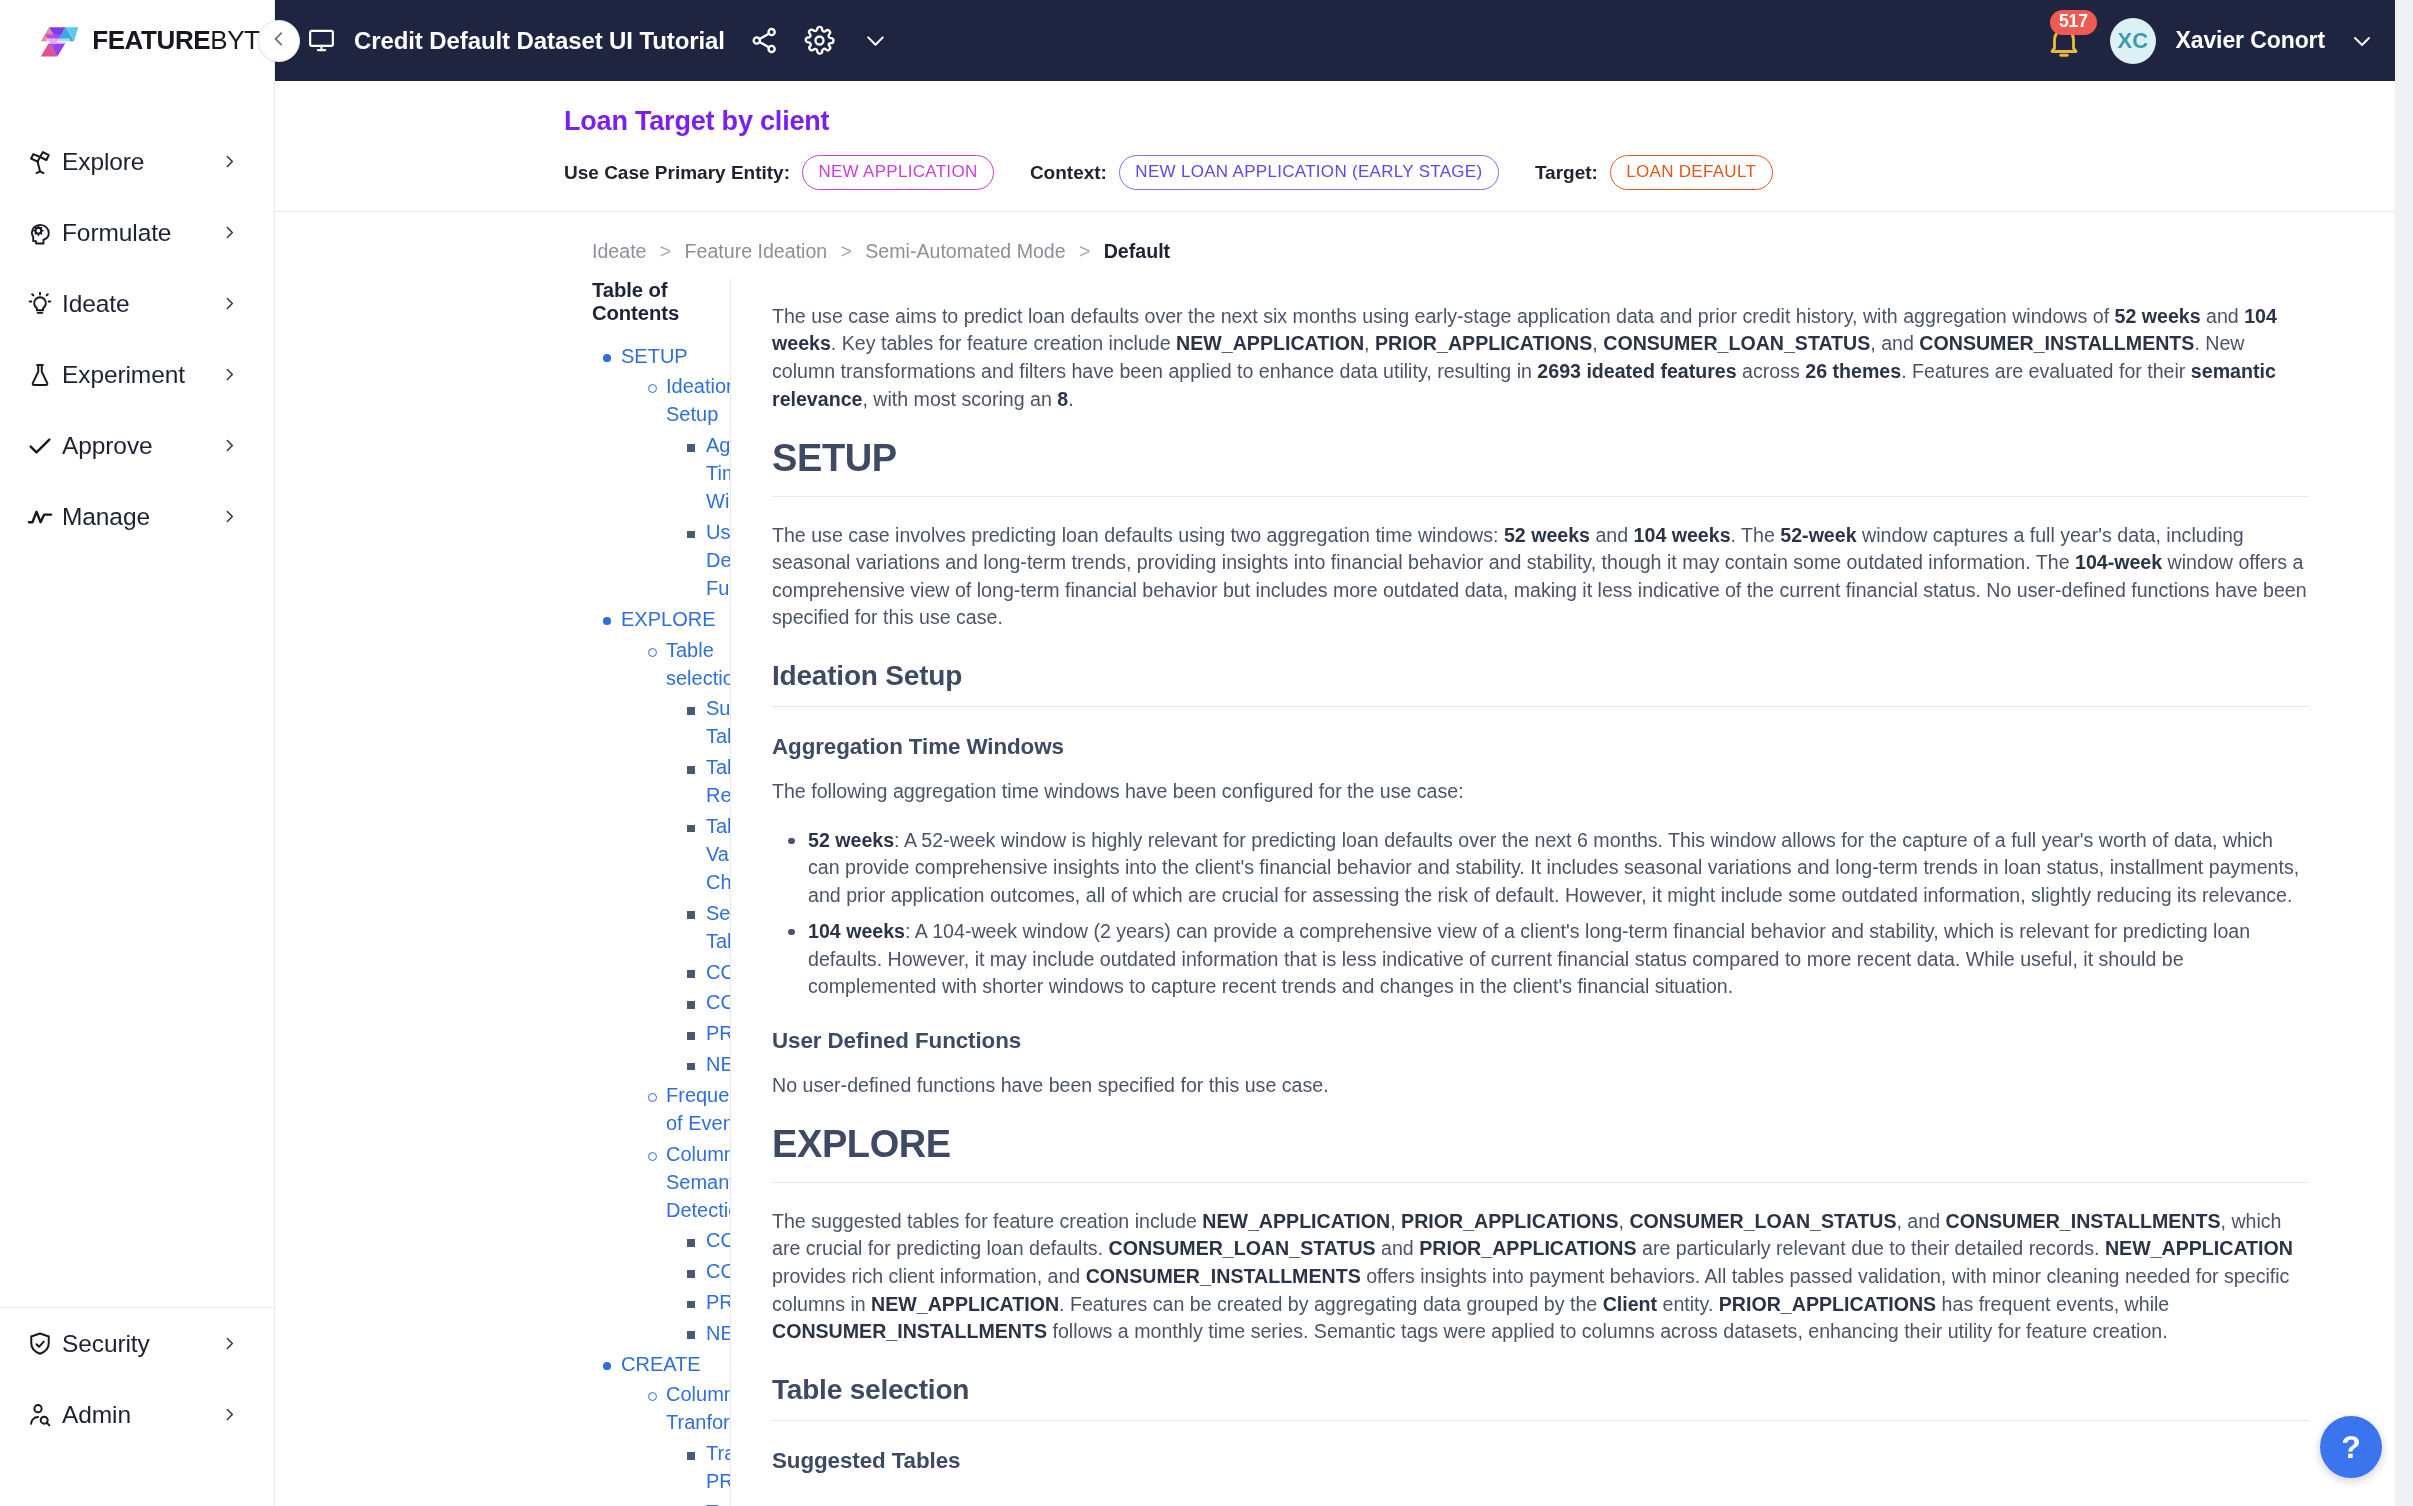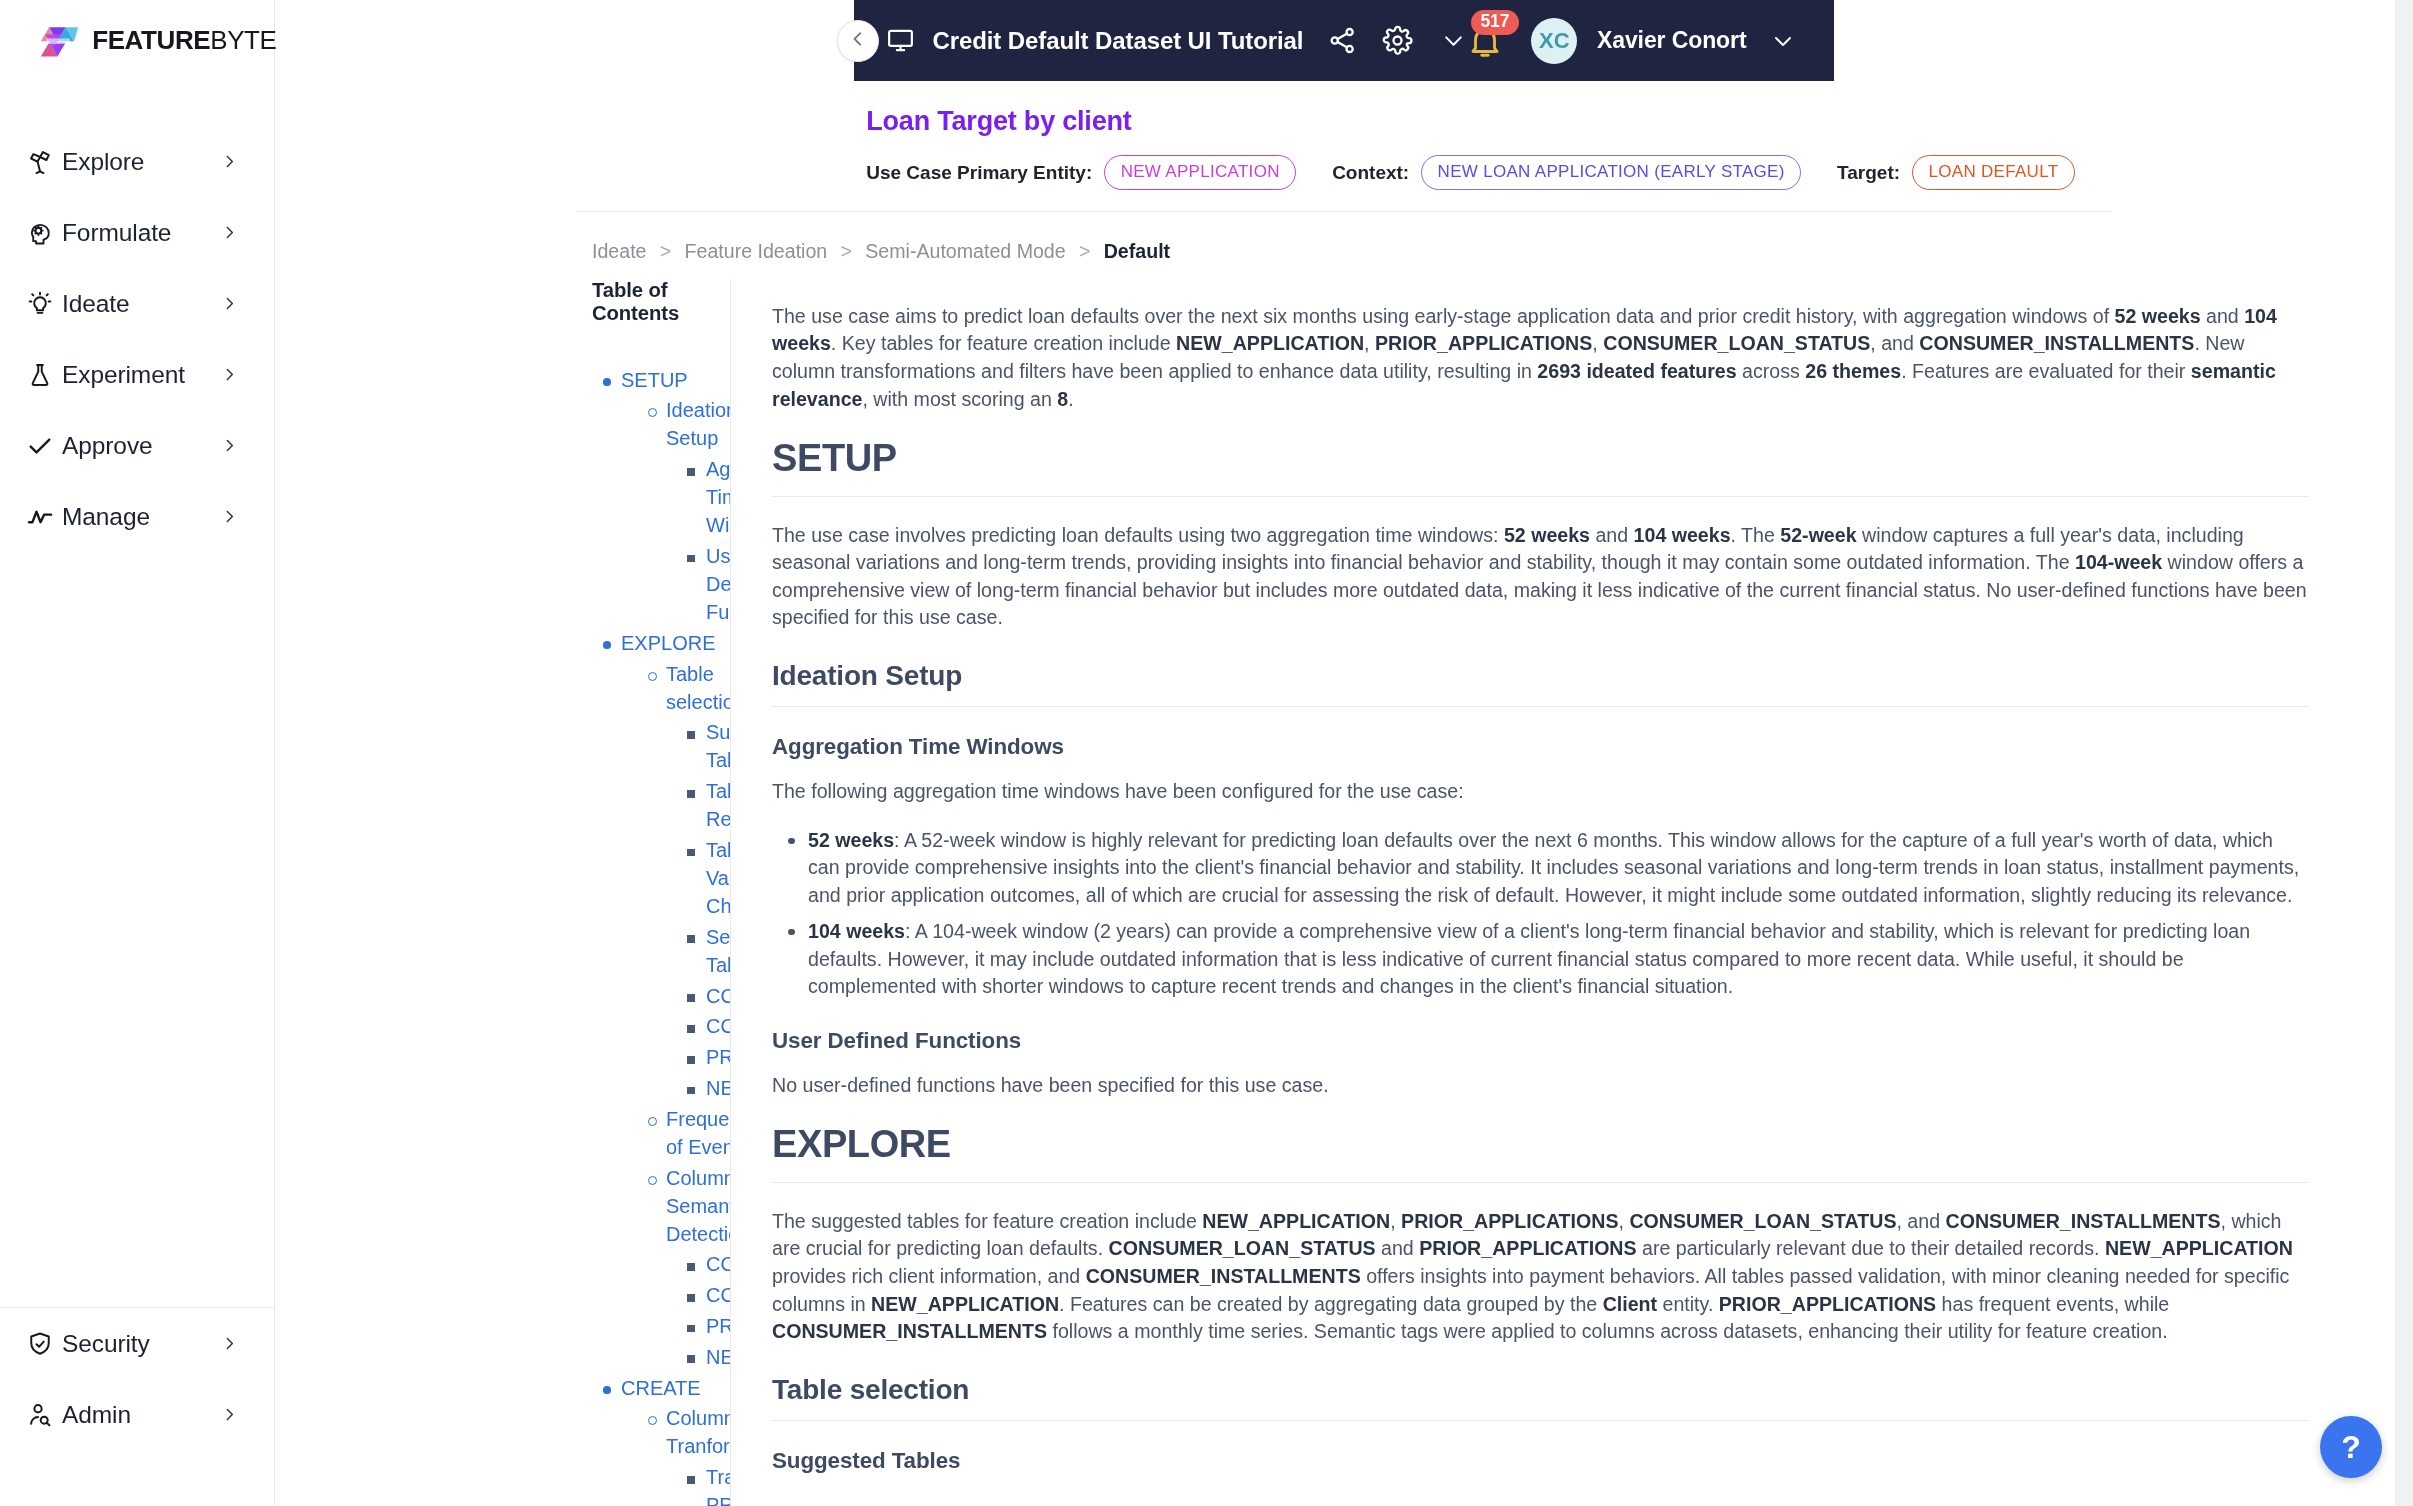--- a/index.html
+++ b/index.html
@@ -31,21 +31,21 @@
     padding: 0 36px 0 17px; cursor: pointer;
   }
   .nav-ico { width: 45px; flex: 0 0 45px; display: flex; align-items: center; justify-content: center; }
   .nav-ico svg { width: 28px; height: 28px; }
   .nav-label { font-size: 24.5px; color: #1c2230; flex: 1 1 auto; letter-spacing: -0.1px; }
   .nav-chev { width: 18px; flex: 0 0 18px; display: flex; align-items: center; justify-content: center; }
   .nav-chev svg { width: 17px; height: 17px; }
   .nav-divider { height: 1.4px; background: #e8e9ec; margin: 0; }
 
   
-  .right { flex: 1 1 auto; display: flex; flex-direction: column; min-width: 0; position: relative; align-items: center; }
+  .right { flex: 1 1 auto; display: flex; flex-direction: column; min-width: 0; position: relative; }
 
   
   .topbar {
     height: 81px; background: #1f2540; display: flex; align-items: center;
     padding-left: 32px; padding-right: 39px; flex: 0 0 81px; position: relative;
   }
   .monitor-ico { width: 29px; height: 29px; flex: 0 0 29px; margin-right: 18px; }
   .doc-title { color: #ffffff; font-size: 24px; font-weight: 700; letter-spacing: -0.1px; white-space: nowrap; }
   .tb-icon { width: 31px; height: 31px; margin-left: 24px; flex: 0 0 31px; cursor: pointer; }
   .tb-icon.small { width: 25px; height: 25px; flex: 0 0 25px; margin-left: 28px; }
@@ -102,21 +102,21 @@
   .bc-item.active { color: #1d2336; font-weight: 700; cursor: default; }
   .bc-sep { color: #a9acb4; margin: 0 13.3px; }
 
   .split { flex: 1 1 auto; display: flex; min-height: 0; }
 
   
   .toc {
     width: 456px; flex: 0 0 456px; padding: 0 0 0 317px;
     border-right: 1.4px solid #e8e9ec; overflow: hidden; position: relative;
   }
-  .toc-title { font-size: 20.3px; font-weight: 700; color: #1d2336; margin-bottom: 41px; letter-spacing: -0.1px; }
+  .toc-title { font-size: 20.3px; font-weight: 700; color: #1d2336; margin-bottom: 17px; letter-spacing: -0.1px; }
   .toc ul { list-style: none; margin: 0; padding: 0; }
   .toc li { position: relative; }
   .toc a {
     color: #2f6fd8; text-decoration: none; font-size: 20px; line-height: 1.40;
     display: inline-block; cursor: pointer;
   }
   .lvl1 { padding-left: 29px; margin-bottom: 2.8px; }
   .lvl1::before { content:""; position:absolute; left:11.2px; top:12.6px; width:7.7px; height:7.7px; background:#2f6fd8; border-radius:50%; }
   .lvl2 { padding-left: 74px; margin-bottom: 2.8px; }
   .lvl2::before { content:""; position:absolute; left:56px; top:12px; width:7px; height:7px; border:1.4px solid #2f6fd8; border-radius:50%; }

